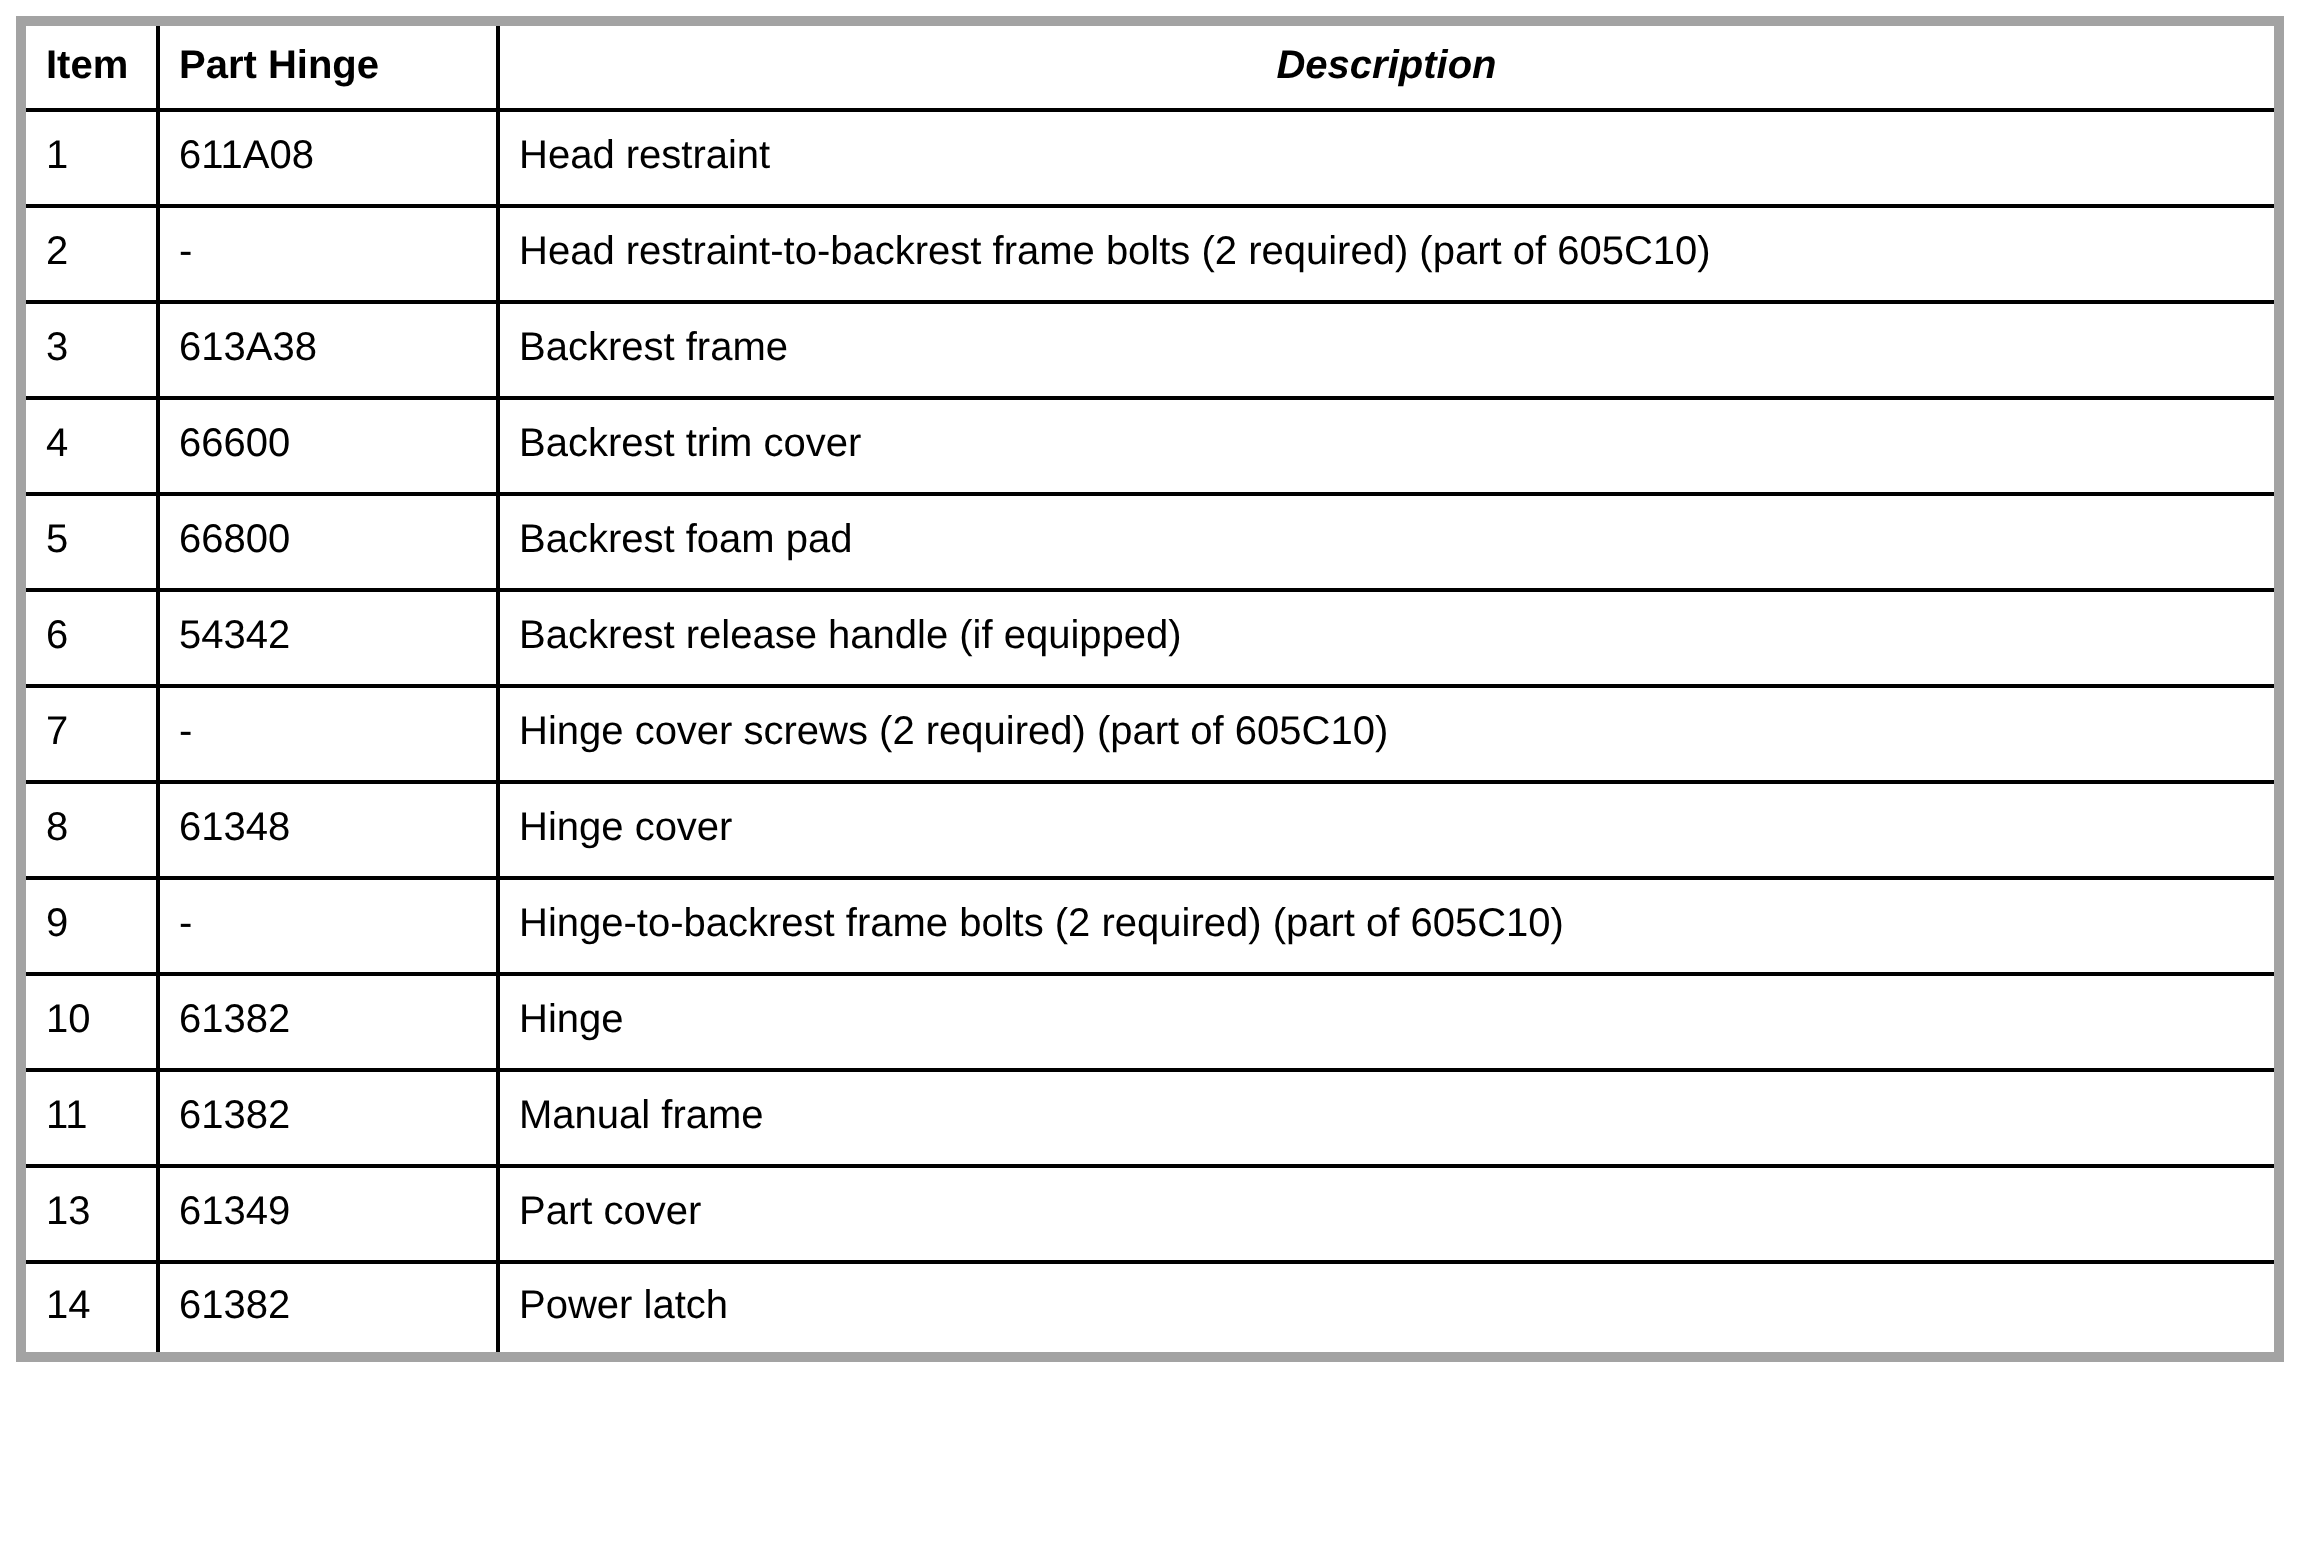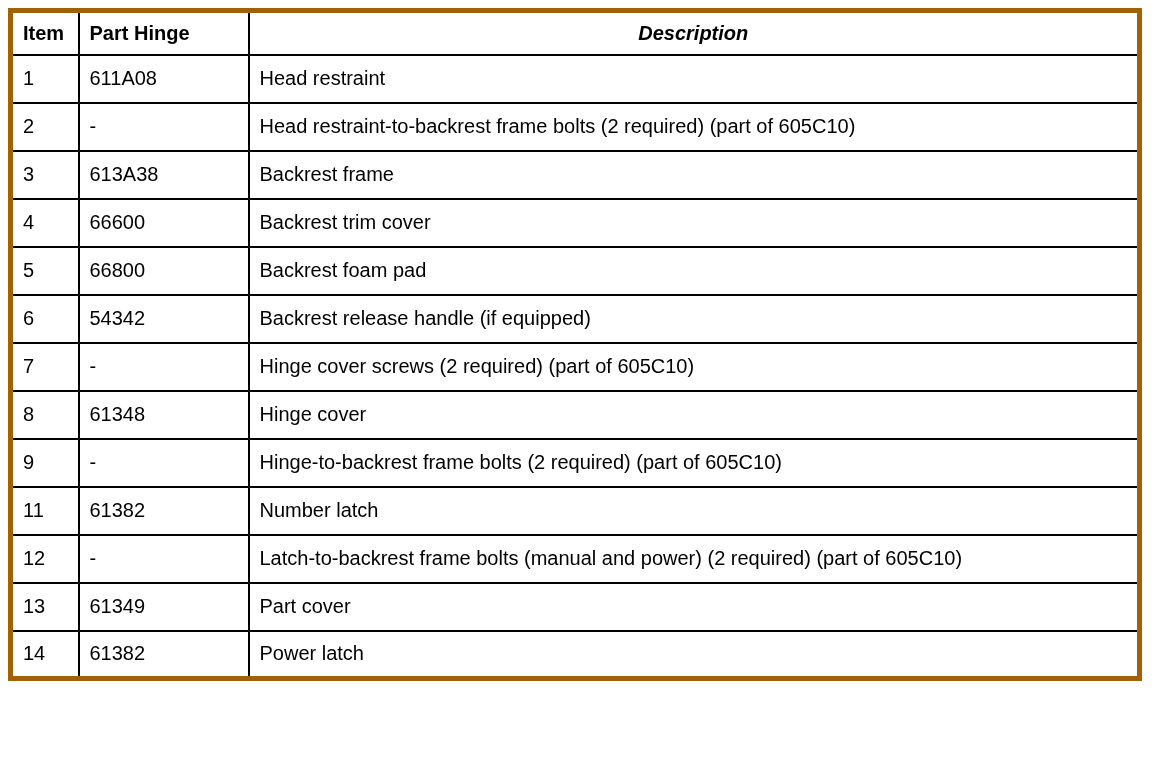--- a/index.html
+++ b/index.html
@@ -16,21 +16,21 @@
     height: 780px;
     background: #ffffff;
   }
   table.parts-table {
     position: absolute;
     left: 8px;
     top: 8px;
     width: 1134px;
     border-collapse: collapse;
     table-layout: fixed;
-    border: 5px solid #a16207;
+    border: 5px solid #a3a3a3;
   }
   table.parts-table th,
   table.parts-table td {
     border: 2px solid #000000;
     color: #000000;
     font-size: 20px;
     padding: 0 10px;
     vertical-align: middle;
     white-space: nowrap;
     overflow: hidden;
@@ -107,28 +107,28 @@
         <td>8</td>
         <td>61348</td>
         <td>Hinge cover</td>
       </tr>
       <tr>
         <td>9</td>
         <td>-</td>
         <td>Hinge-to-backrest frame bolts (2 required) (part of 605C10)</td>
       </tr>
       <tr>
+        <td>10</td>
+        <td>61382</td>
+        <td>Hinge</td>
+      </tr>
+      <tr>
         <td>11</td>
         <td>61382</td>
-        <td>Number latch</td>
-      </tr>
-      <tr>
-        <td>12</td>
-        <td>-</td>
-        <td>Latch-to-backrest frame bolts (manual and power) (2 required) (part of 605C10)</td>
+        <td>Manual frame</td>
       </tr>
       <tr>
         <td>13</td>
         <td>61349</td>
         <td>Part cover</td>
       </tr>
       <tr>
         <td>14</td>
         <td>61382</td>
         <td>Power latch</td>

